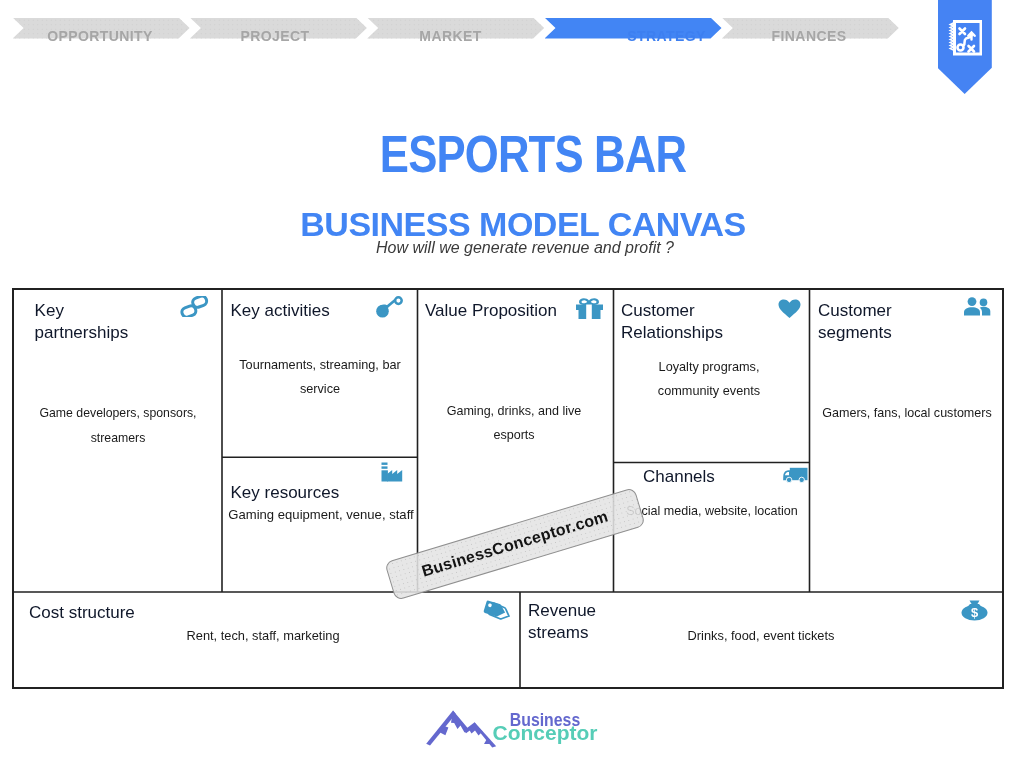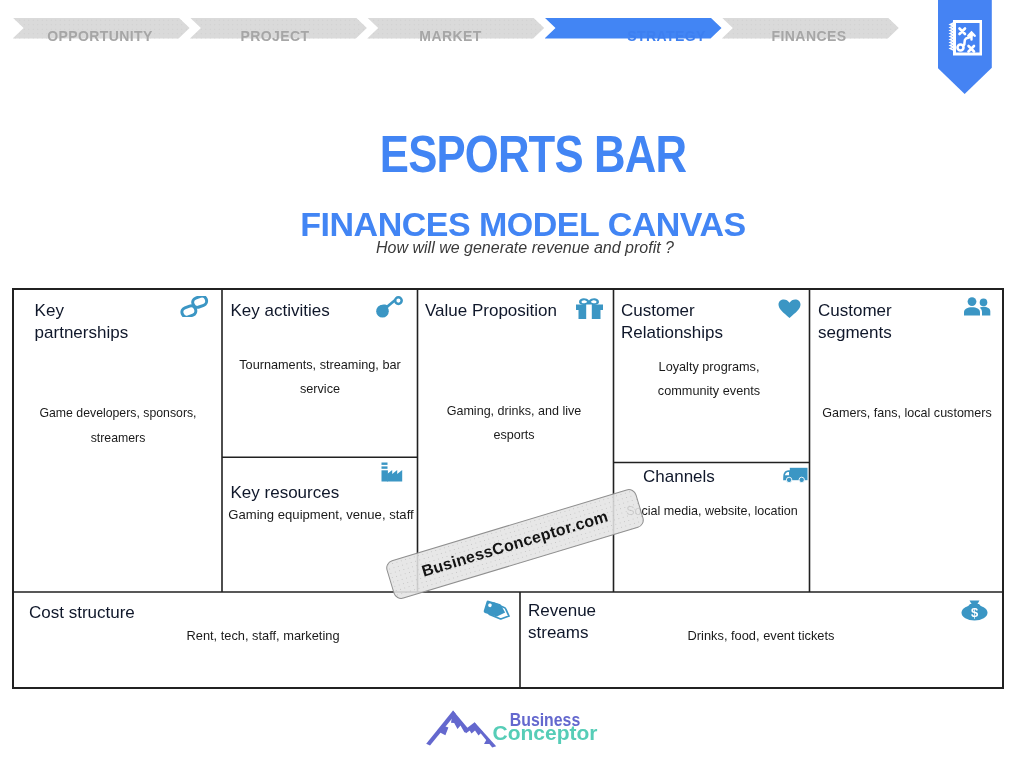--- a/index.html
+++ b/index.html
@@ -46,21 +46,21 @@
     <path d="M20.5 27 l5.5 5.5 M26 27 l-5.5 5.5"></path>
     <circle cx="12.5" cy="28.5" r="3"></circle>
     <path d="M15.5 26.5 C18 24.5 15 21.5 18 19.5 C20 18.2 22.5 19.5 23.5 16.5"></path>
     <path d="M23.5 20.5 v-6.5 M20.3 16.8 l3.2 -3.4 3.2 3.4" stroke-width="2.4"></path>
   </g>
 </svg>
 
 <div class="abs" style="left:532.5px;top:124px;transform:translateX(-50%) scaleX(0.84);
      font-size:52px;font-weight:bold;color:#4285f4;letter-spacing:-1px;white-space:nowrap;">ESPORTS BAR</div>
 <div class="abs" style="left:523px;top:205px;transform:translateX(-50%);
-     font-size:34px;font-weight:bold;color:#4285f4;letter-spacing:-0.5px;white-space:nowrap;">FINANCES MODEL CANVAS</div>
+     font-size:34px;font-weight:bold;color:#4285f4;letter-spacing:-0.5px;white-space:nowrap;">BUSINESS MODEL CANVAS</div>
 <div class="abs" style="left:525px;top:239px;transform:translateX(-50%);
      font-size:16px;font-style:italic;color:#3a3a3a;white-space:nowrap;">How will we generate revenue and profit ?</div>
 
 <svg class="abs" style="left:0;top:0;" width="1024" height="768" viewBox="0 0 1024 768">
   <g stroke="#212121" fill="none">
     <rect x="13" y="289" width="990" height="399" stroke-width="2"></rect>
     <line x1="222" y1="289" x2="222" y2="592" stroke-width="1.6"></line>
     <line x1="417.5" y1="289" x2="417.5" y2="592" stroke-width="1.6"></line>
     <line x1="613.5" y1="289" x2="613.5" y2="592" stroke-width="1.6"></line>
     <line x1="809.5" y1="289" x2="809.5" y2="592" stroke-width="1.6"></line>

